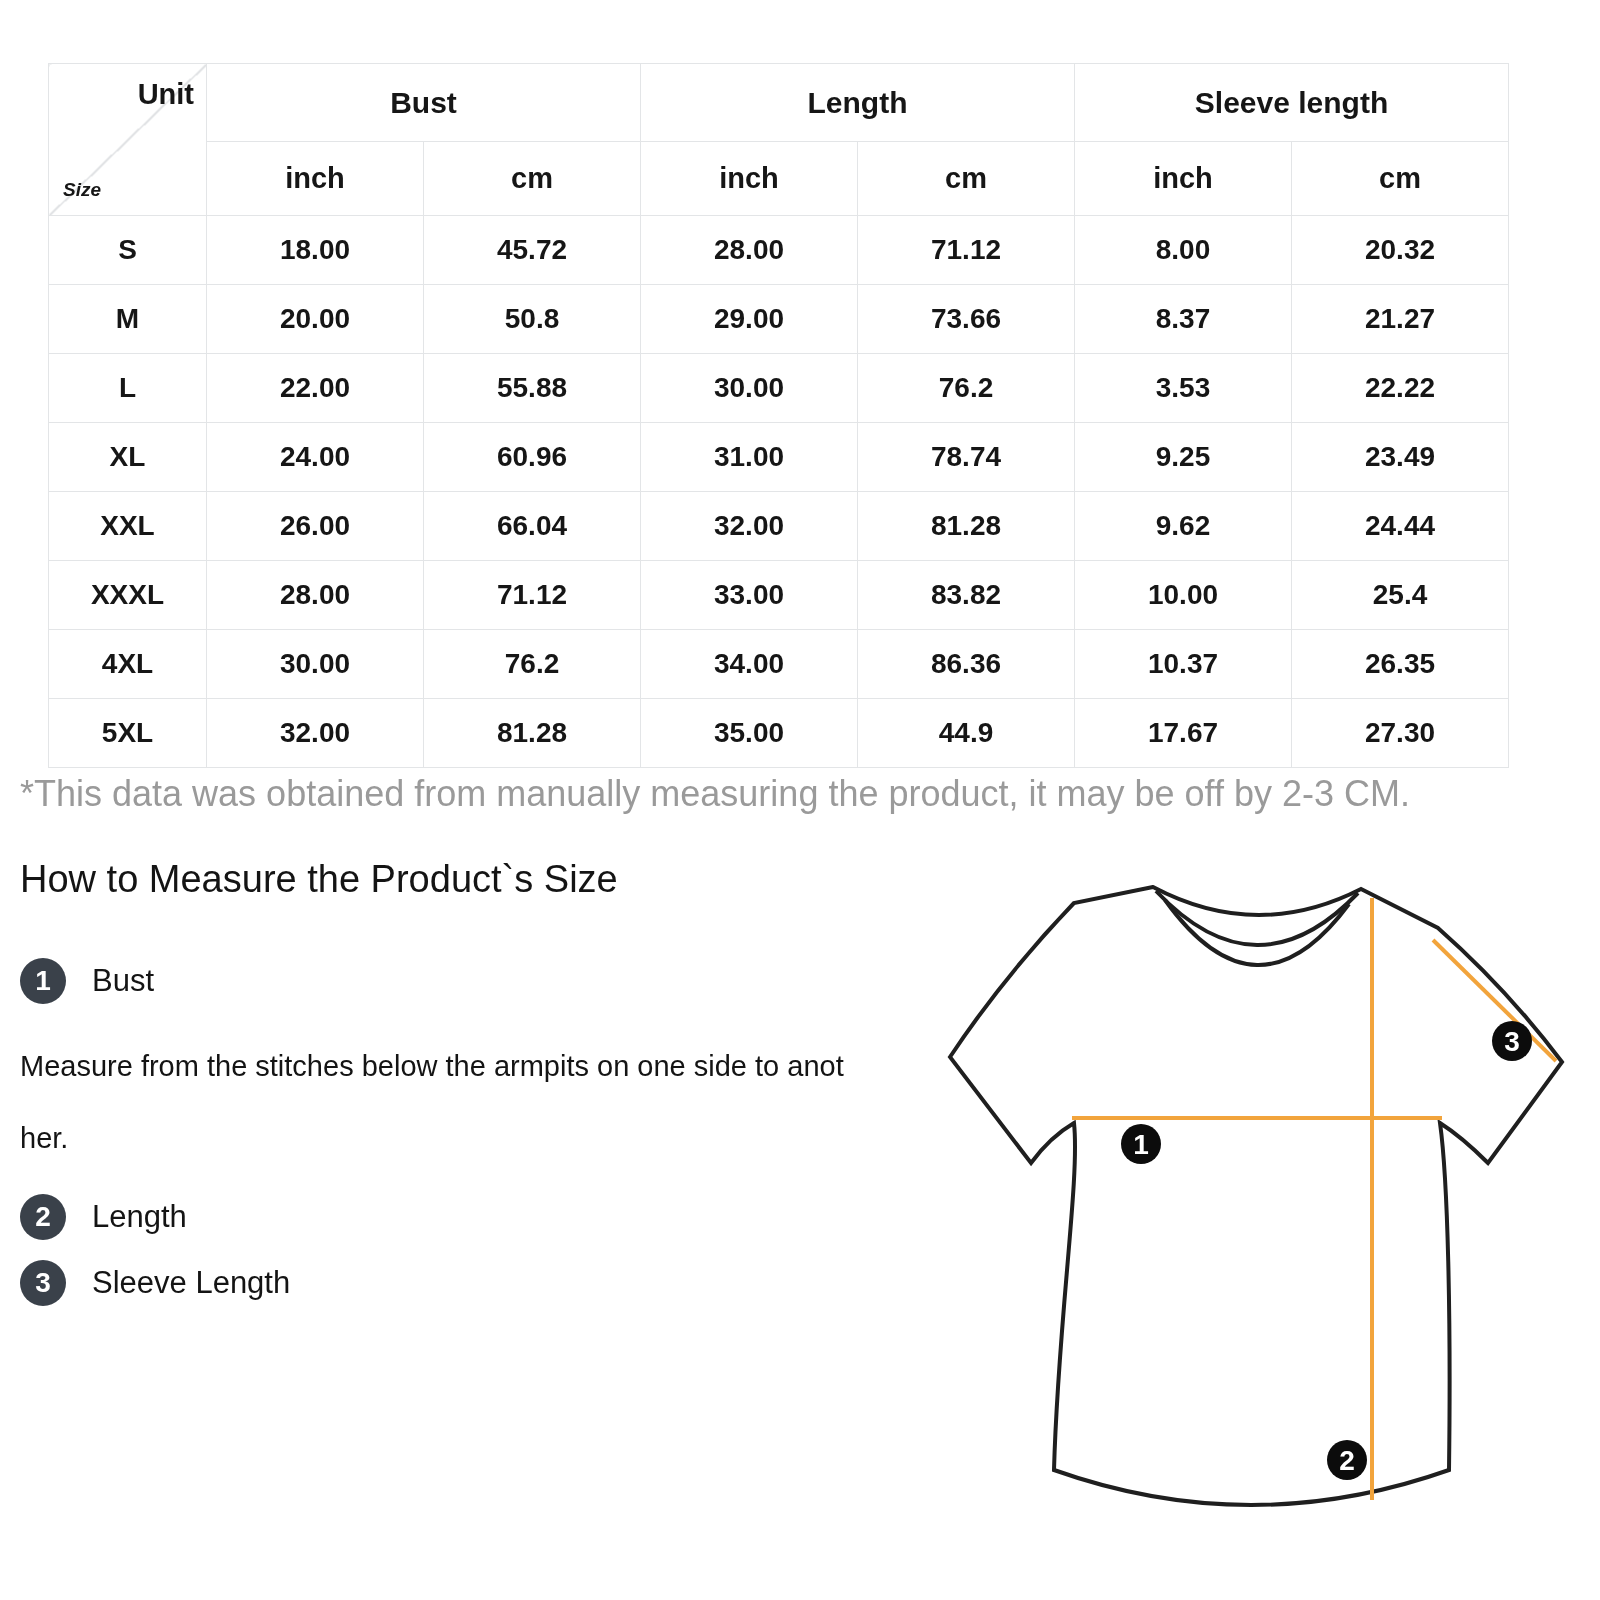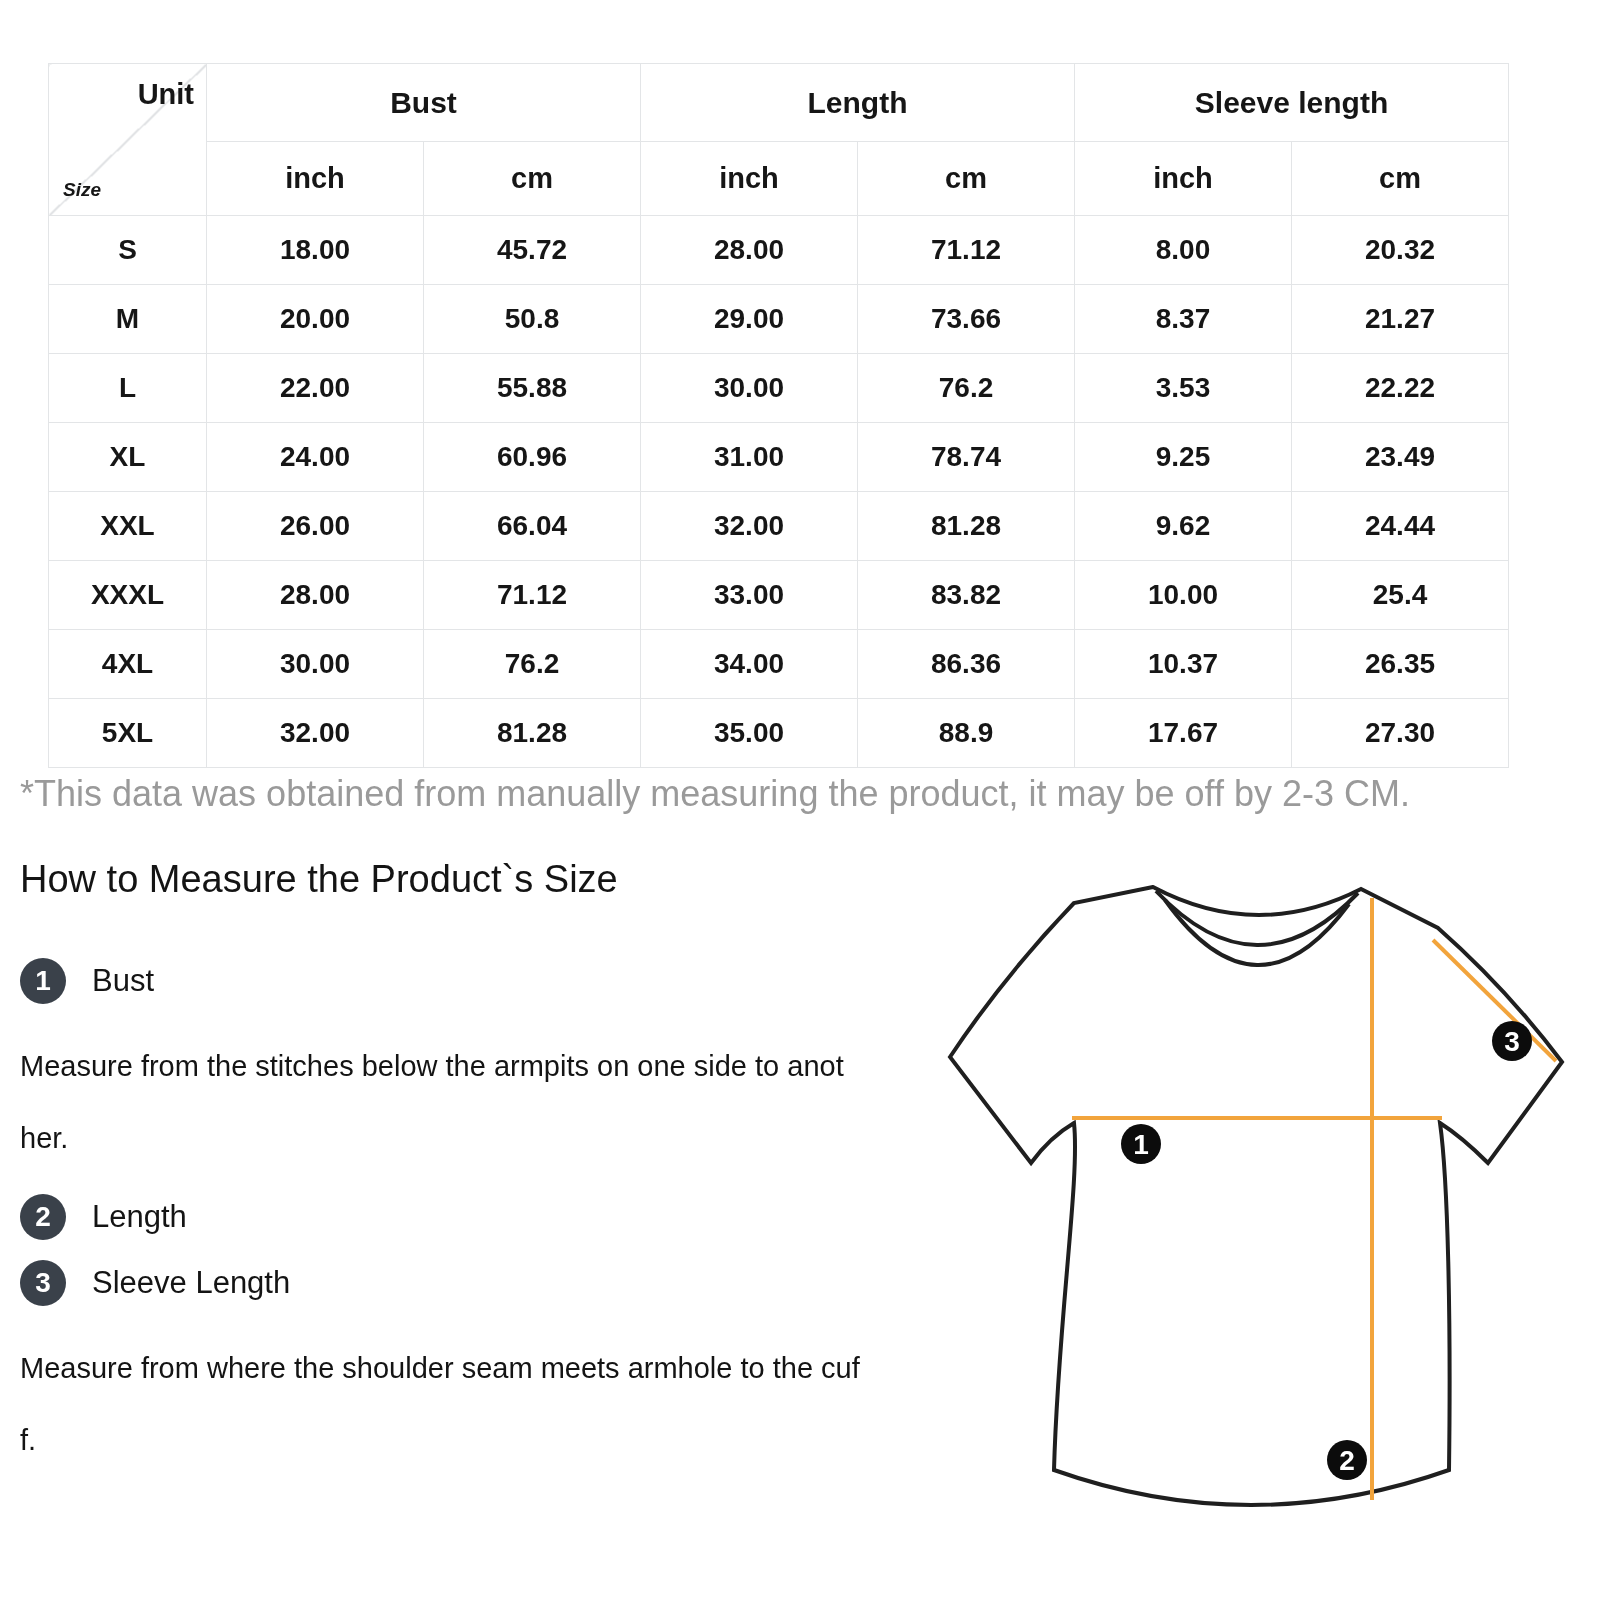--- a/index.html
+++ b/index.html
@@ -140,21 +140,21 @@
       <td>34.00</td>
       <td>86.36</td>
       <td>10.37</td>
       <td>26.35</td>
     </tr>
     <tr class="drow">
       <th>5XL</th>
       <td>32.00</td>
       <td>81.28</td>
       <td>35.00</td>
-      <td>88.9</td>
+      <td>44.9</td>
       <td>17.67</td>
       <td>27.30</td>
     </tr>
     </tbody>
   </table>
 </div>
 
 <div class="footnote">*This data was obtained from manually measuring the product, it may be off by 2-3 CM.</div>
 
 <div class="guide">
@@ -169,22 +169,20 @@
 
   <div class="sec-title later">
     <div class="badge">2</div>
     <div class="sec-label">Length</div>
   </div>
 
   <div class="sec-title later">
     <div class="badge">3</div>
     <div class="sec-label">Sleeve Length</div>
   </div>
-  <div class="sec-text">Measure from where the shoulder seam meets armhole to the cuf
-f.</div>
 </div>
 
 <svg class="diagram" viewBox="0 0 700 700">
 
   <path class="shirt-stroke" d="
     M253,47
     L174,63
     Q104,136 50,217
     L131,323
     Q150,297 174,283

